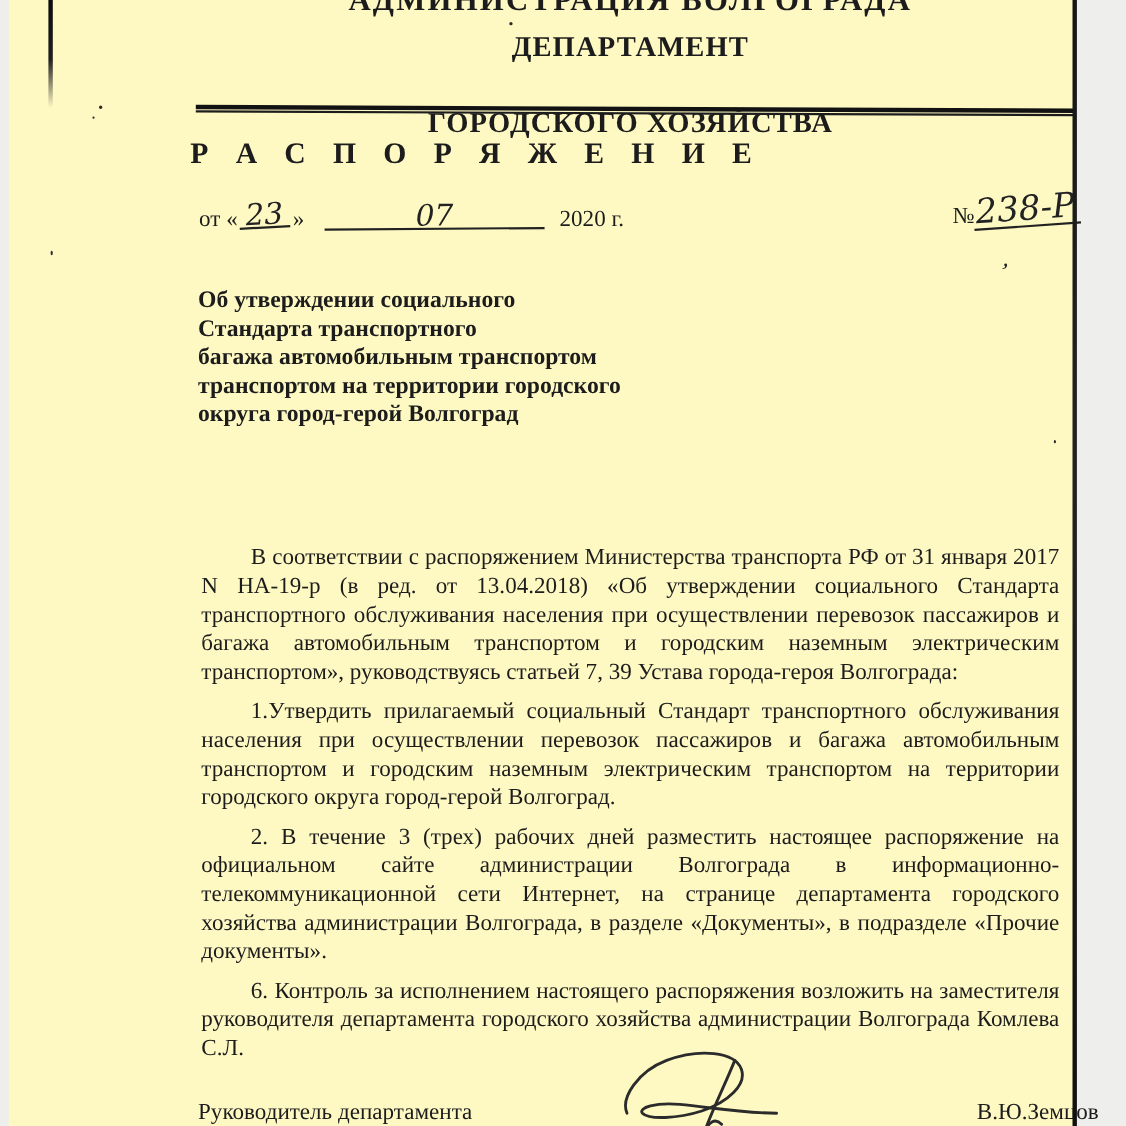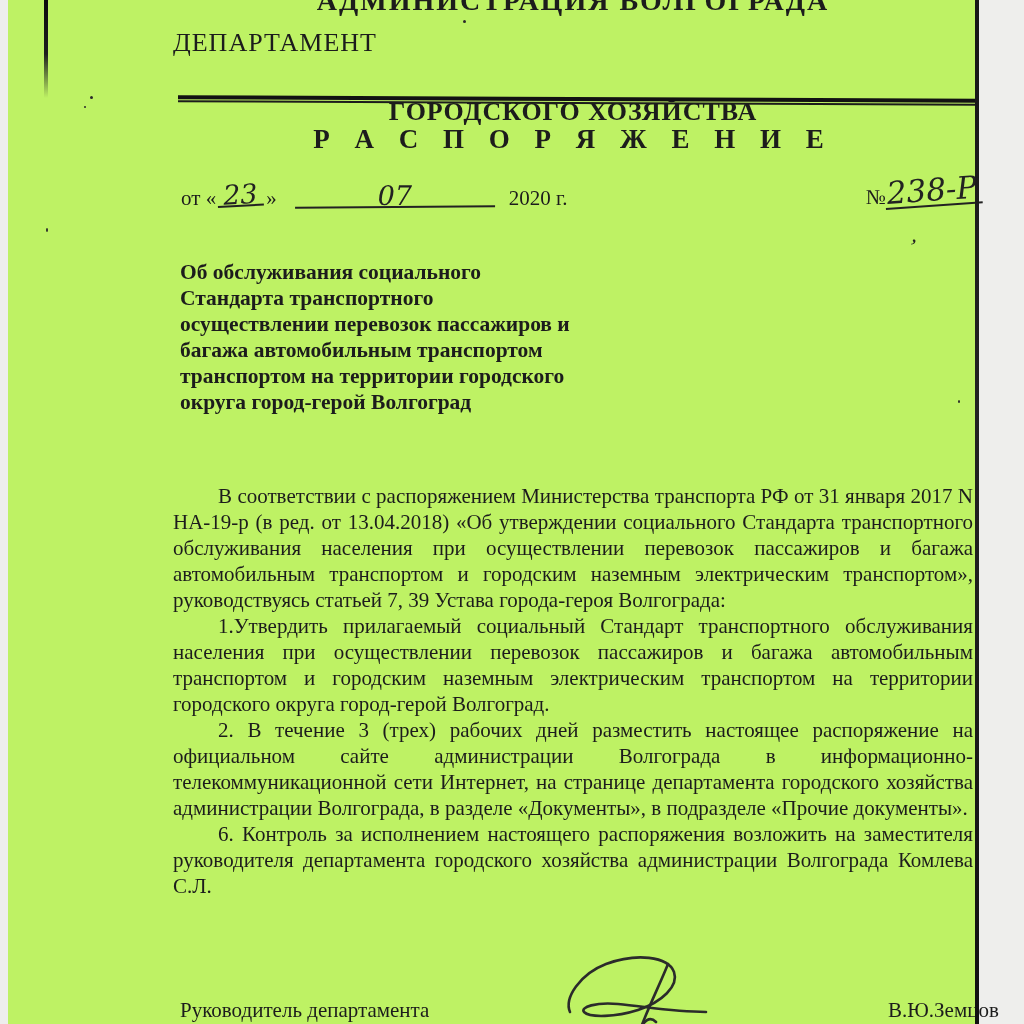--- a/index.html
+++ b/index.html
@@ -8,21 +8,21 @@
     background:#eeeeec;
     font-family:"Liberation Serif", serif;
     color:#1c1c1c;
     overflow:hidden;
     position:relative;
   }
   .page{
     position:absolute;
     left:8px; top:0;
     width:968px; height:1024px;
-    background:#bef264;
+    background:#fef9c3;
   }
   
   .scan-line-right{
     position:absolute; left:975px; top:0;
     width:4px; height:1024px;
     background:linear-gradient(to bottom,#161616 0%,#222 40%,#1a1a1a 70%,#101010 100%);
   }
   .scan-streak-topleft{
     position:absolute; left:44px; top:0;
     width:4px; height:98px;
@@ -31,37 +31,37 @@
   .speck{position:absolute;background:#2a2a2a;border-radius:50%;}
 
   
   .org1{
     position:absolute; left:165px; top:-15px; width:800px;
     text-align:center; font-weight:bold; font-size:28px; letter-spacing:2px;
     white-space:nowrap;
   }
   .org2{
     position:absolute; left:165px; top:28px; width:800px;
-    text-align:left; font-weight:normal; font-size:26px; letter-spacing:1px;
+    text-align:center; font-weight:bold; font-size:26px; letter-spacing:1px;
   }
   .org3{
     position:absolute; left:165px; top:57px; width:800px;
     text-align:center; font-weight:bold; font-size:26px; letter-spacing:1px;margin-top:40px;
   }
   .header-rule{
     position:absolute; left:170px; top:97px; width:800px; height:8px;
     transform:rotate(0.25deg);
   }
   .header-rule .r1{height:4px;background:#121212;}
   .header-rule .r2{height:1px;background:transparent;}
   .header-rule .r3{height:2px;background:#1c1c1c;}
 
   .doc-type{
     position:absolute; left:165px; top:124px; width:800px;
-    text-align:center; font-weight:bold; font-size:27px; letter-spacing:9px;
+    font-weight:bold; font-size:27px; letter-spacing:9px;
   }
 
   
   .date-row{
     position:absolute; left:173px; top:186px;
     font-size:21px; white-space:nowrap;
   }
   .date-row .printed{vertical-align:baseline;}
   .hand{
     font-family:"DejaVu Serif", serif;
@@ -105,21 +105,21 @@
     font-weight:bold; font-size:21.5px; line-height:26px;
   }
 
   
   .body-text{
     position:absolute; left:165px; top:483px; width:800px;
     font-size:21px; line-height:26px;
     text-align:justify;
   }
   .body-text p{
-    margin:0; text-indent:45px;
+    margin:10px; text-indent:45px;
   }
 
   
   .sign-position{
     position:absolute; left:172px; top:998px;
     font-size:21px;
   }
   .sign-name{
     position:absolute; left:880px; top:998px;
     font-size:21px;
@@ -149,23 +149,22 @@
   <div class="date-row">
     <span class="printed">от «</span><span class="hand day-slot">23</span><span class="printed">»</span><span class="hand month-slot">07</span><span class="printed">2020 г.</span>
   </div>
 
   <div class="num-block">
     <span>№</span><span class="hand num-value">238-Р</span>
   </div>
   <div class="num-comma">,</div>
 
   <div class="subject">
-    <div>Об обслуживания социального</div>
+    <div>Об утверждении социального</div>
     <div>Стандарта транспортного</div>
-    <div>осуществлении перевозок пассажиров и</div>
     <div>багажа автомобильным транспортом</div>
     <div>транспортом на территории городского</div>
     <div>округа город-герой Волгоград</div>
   </div>
 
   <div class="body-text">
     <p>В соответствии с распоряжением Министерства транспорта РФ от 31 января 2017 N НА-19-р (в ред. от 13.04.2018) «Об утверждении социального Стандарта транспортного обслуживания населения при осуществлении перевозок пассажиров и багажа автомобильным транспортом и городским наземным электрическим транспортом», руководствуясь статьей 7, 39 Устава города-героя Волгограда:</p>
     <p>1.Утвердить прилагаемый социальный Стандарт транспортного обслуживания населения при осуществлении перевозок пассажиров и багажа автомобильным транспортом и городским наземным электрическим транспортом на территории городского округа город-герой Волгоград.</p>
     <p>2. В течение 3 (трех) рабочих дней разместить настоящее распоряжение на официальном сайте администрации Волгограда в информационно-телекоммуникационной сети Интернет, на странице департамента городского хозяйства администрации Волгограда, в разделе «Документы», в подразделе «Прочие документы».</p>
     <p>6. Контроль за исполнением настоящего распоряжения возложить на заместителя руководителя департамента городского хозяйства администрации Волгограда Комлева С.Л.</p>

